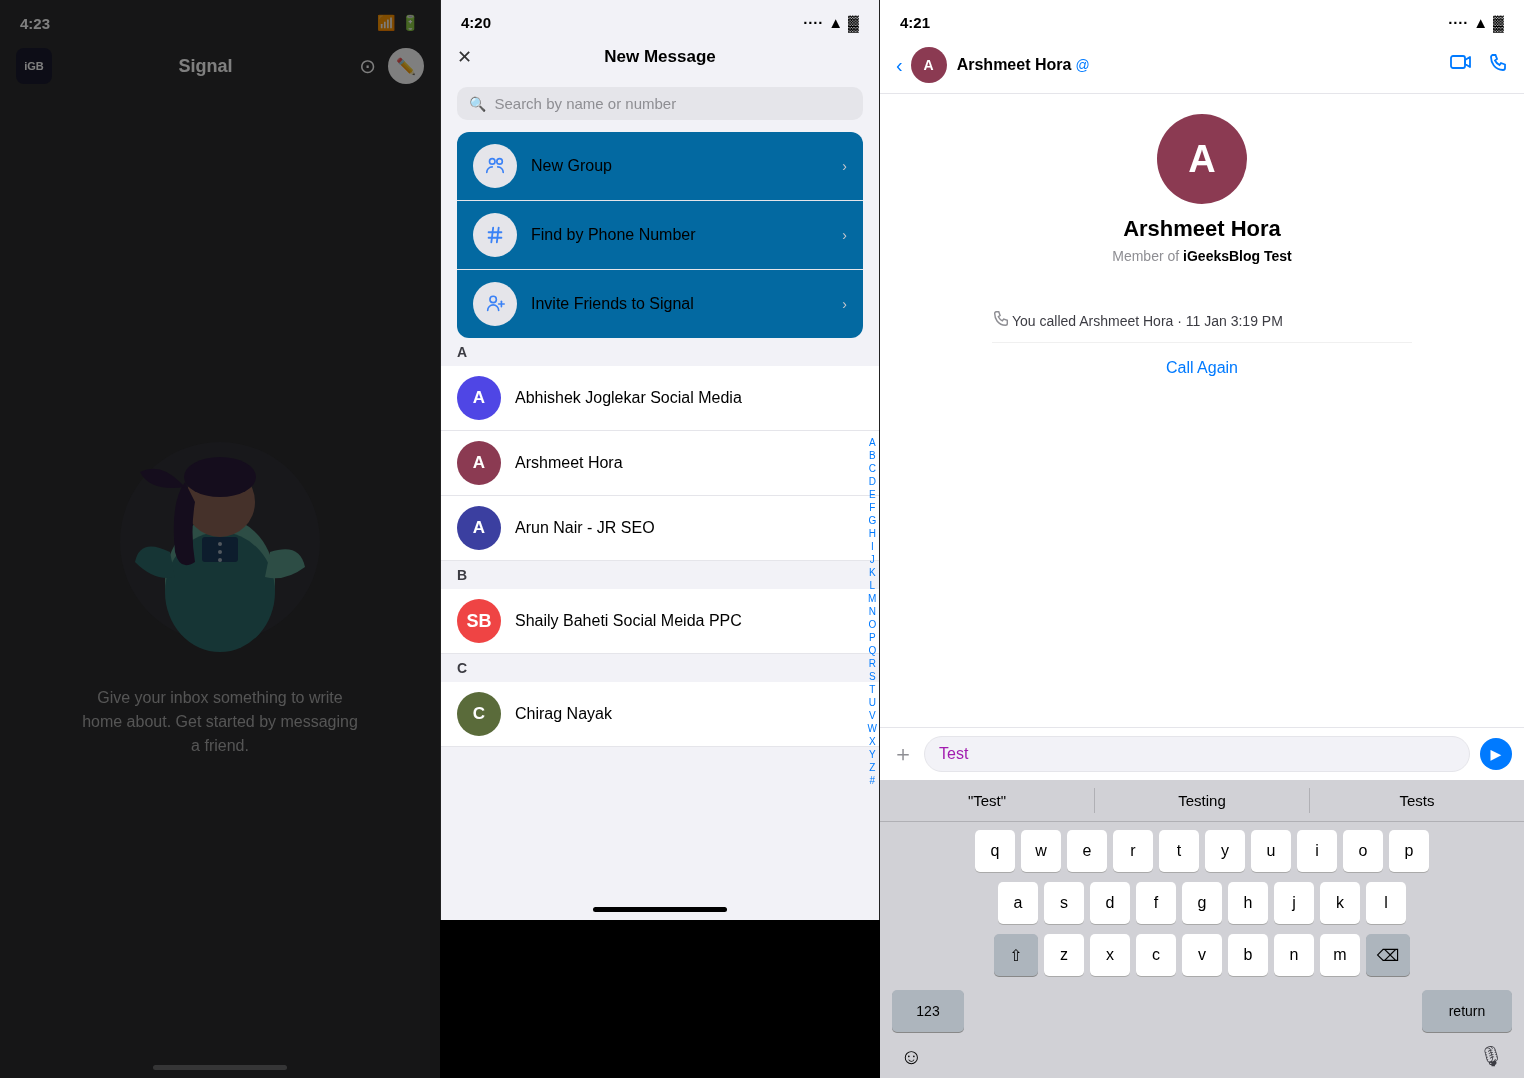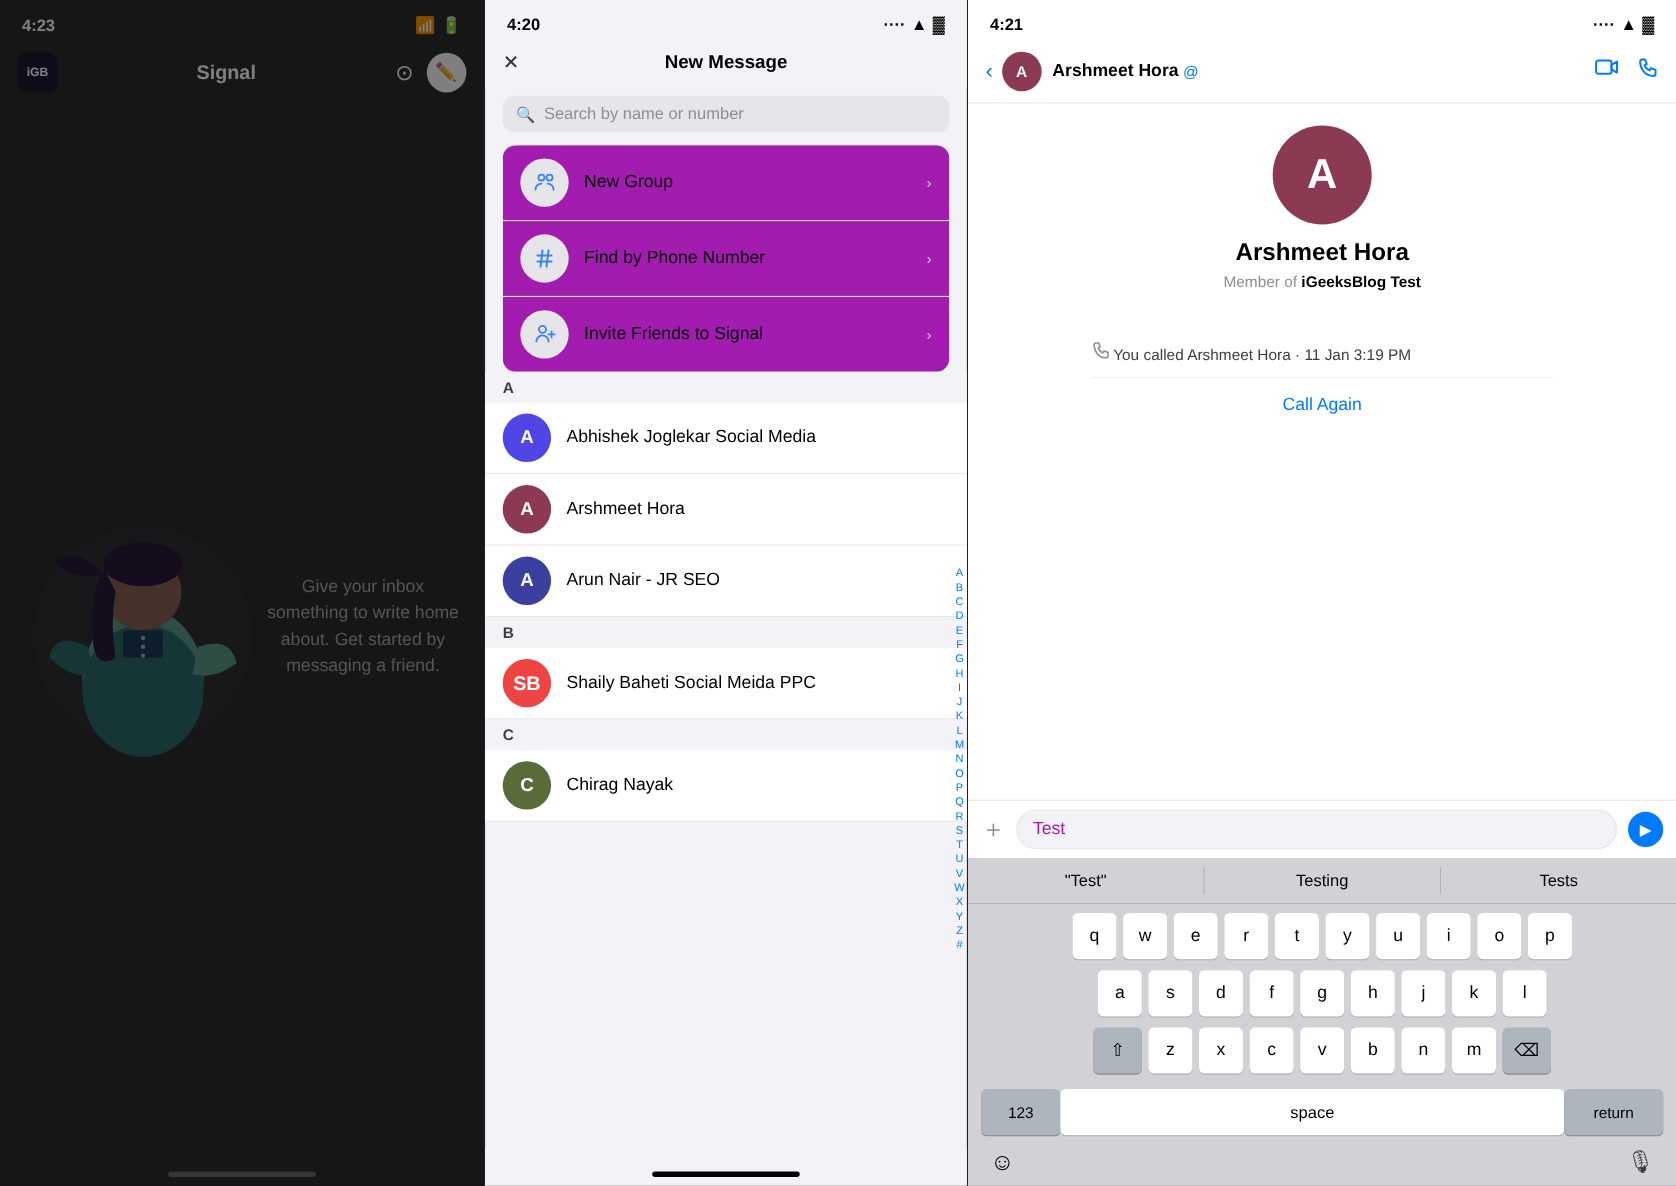--- a/index.html
+++ b/index.html
@@ -81,21 +81,21 @@
       border-radius: 50%;
       display: flex;
       align-items: center;
       justify-content: center;
       font-size: 16px;
       color: #333;
     }
     .empty-state {
       flex: 1;
       display: flex;
-      flex-direction: row;
+      flex-direction: column;
       align-items: center;
       justify-content: center;
       padding: 20px;
     }
     .empty-illustration {
       width: 220px;
       height: 280px;
       position: relative;
       margin-bottom: 24px;
     }
@@ -116,21 +116,21 @@
     .home-bar {
       width: 134px;
       height: 5px;
       background: rgba(255,255,255,0.3);
       border-radius: 3px;
     }
 
     
     .panel-2 {
       width: 440px;
-      height: 1078px;
+      height: 920px;
       background: #f2f2f7;
       display: flex;
       flex-direction: column;
       border-left: 1px solid #222;
       border-right: 1px solid #222;
     }
     .status-bar-light {
       display: flex;
       justify-content: space-between;
       align-items: center;
@@ -184,21 +184,21 @@
       margin-left: 16px;
       margin-right: 16px;
       overflow: hidden;
     }
     .menu-item {
       display: flex;
       align-items: center;
       padding: 12px 16px;
       border-bottom: 1px solid #e5e5ea;
       cursor: pointer;
-      background: #a21caf;
+      background: #0369a1;
     }
     .menu-item:last-child {
       border-bottom: none;
     }
     .menu-icon-circle {
       width: 44px;
       height: 44px;
       background: #e5e5ea;
       border-radius: 50%;
       display: flex;
@@ -828,21 +828,20 @@
       <div class="key">x</div>
       <div class="key">c</div>
       <div class="key">v</div>
       <div class="key">b</div>
       <div class="key">n</div>
       <div class="key">m</div>
       <div class="key-dark" style="width:44px;padding:0 8px">⌫</div>
     </div>
     <div class="keyboard-bottom">
       <div class="key-dark" style="width:72px;height:42px;padding:0 6px;font-size:14px">123</div>
-      <div class="key-space">space</div>
       <div class="key-dark" style="width:90px;height:42px;padding:0 6px;font-size:14px">return</div>
     </div>
     <div style="display:flex;justify-content:space-between;padding:6px 16px 4px;background:#d1d1d6">
       <span class="emoji-btn">☺</span>
       <span class="mic-btn">🎙</span>
     </div>
   </div>
 </div>
 
 </body></html>

